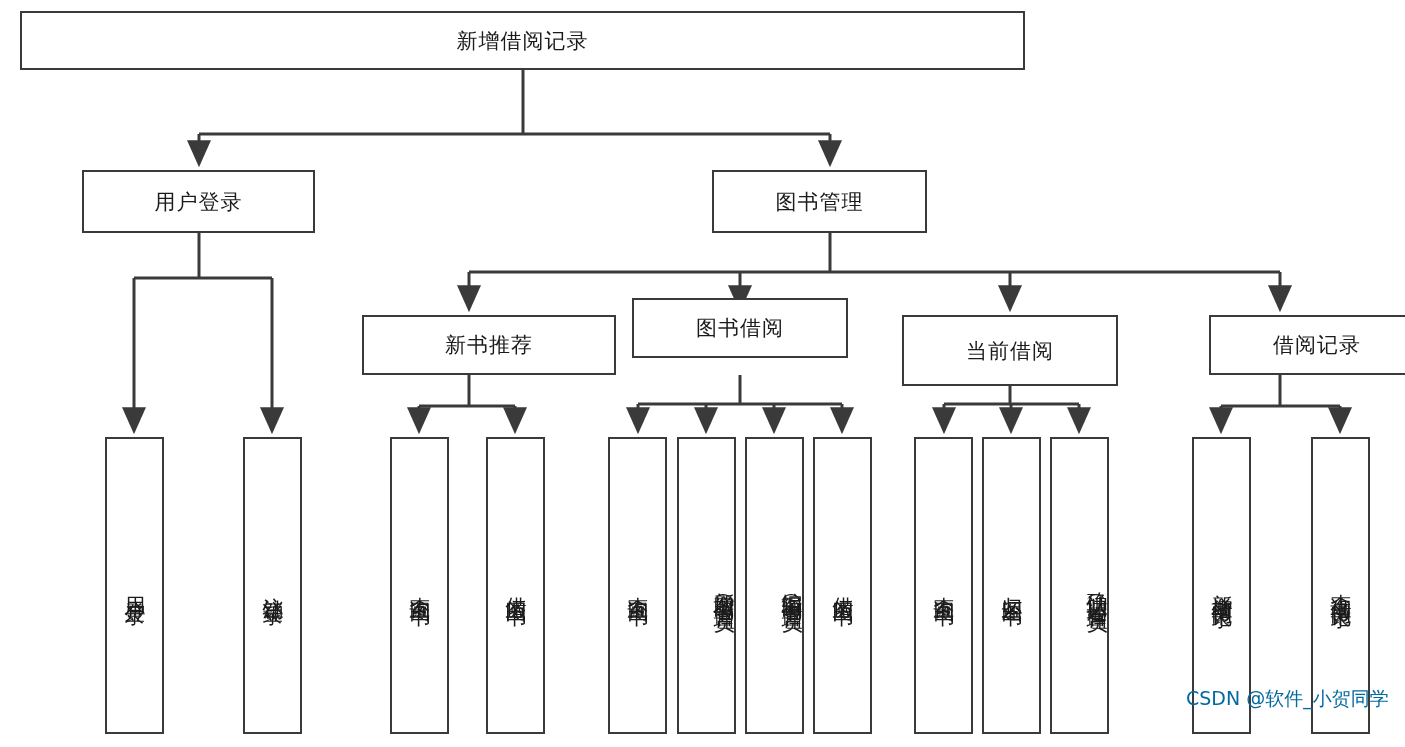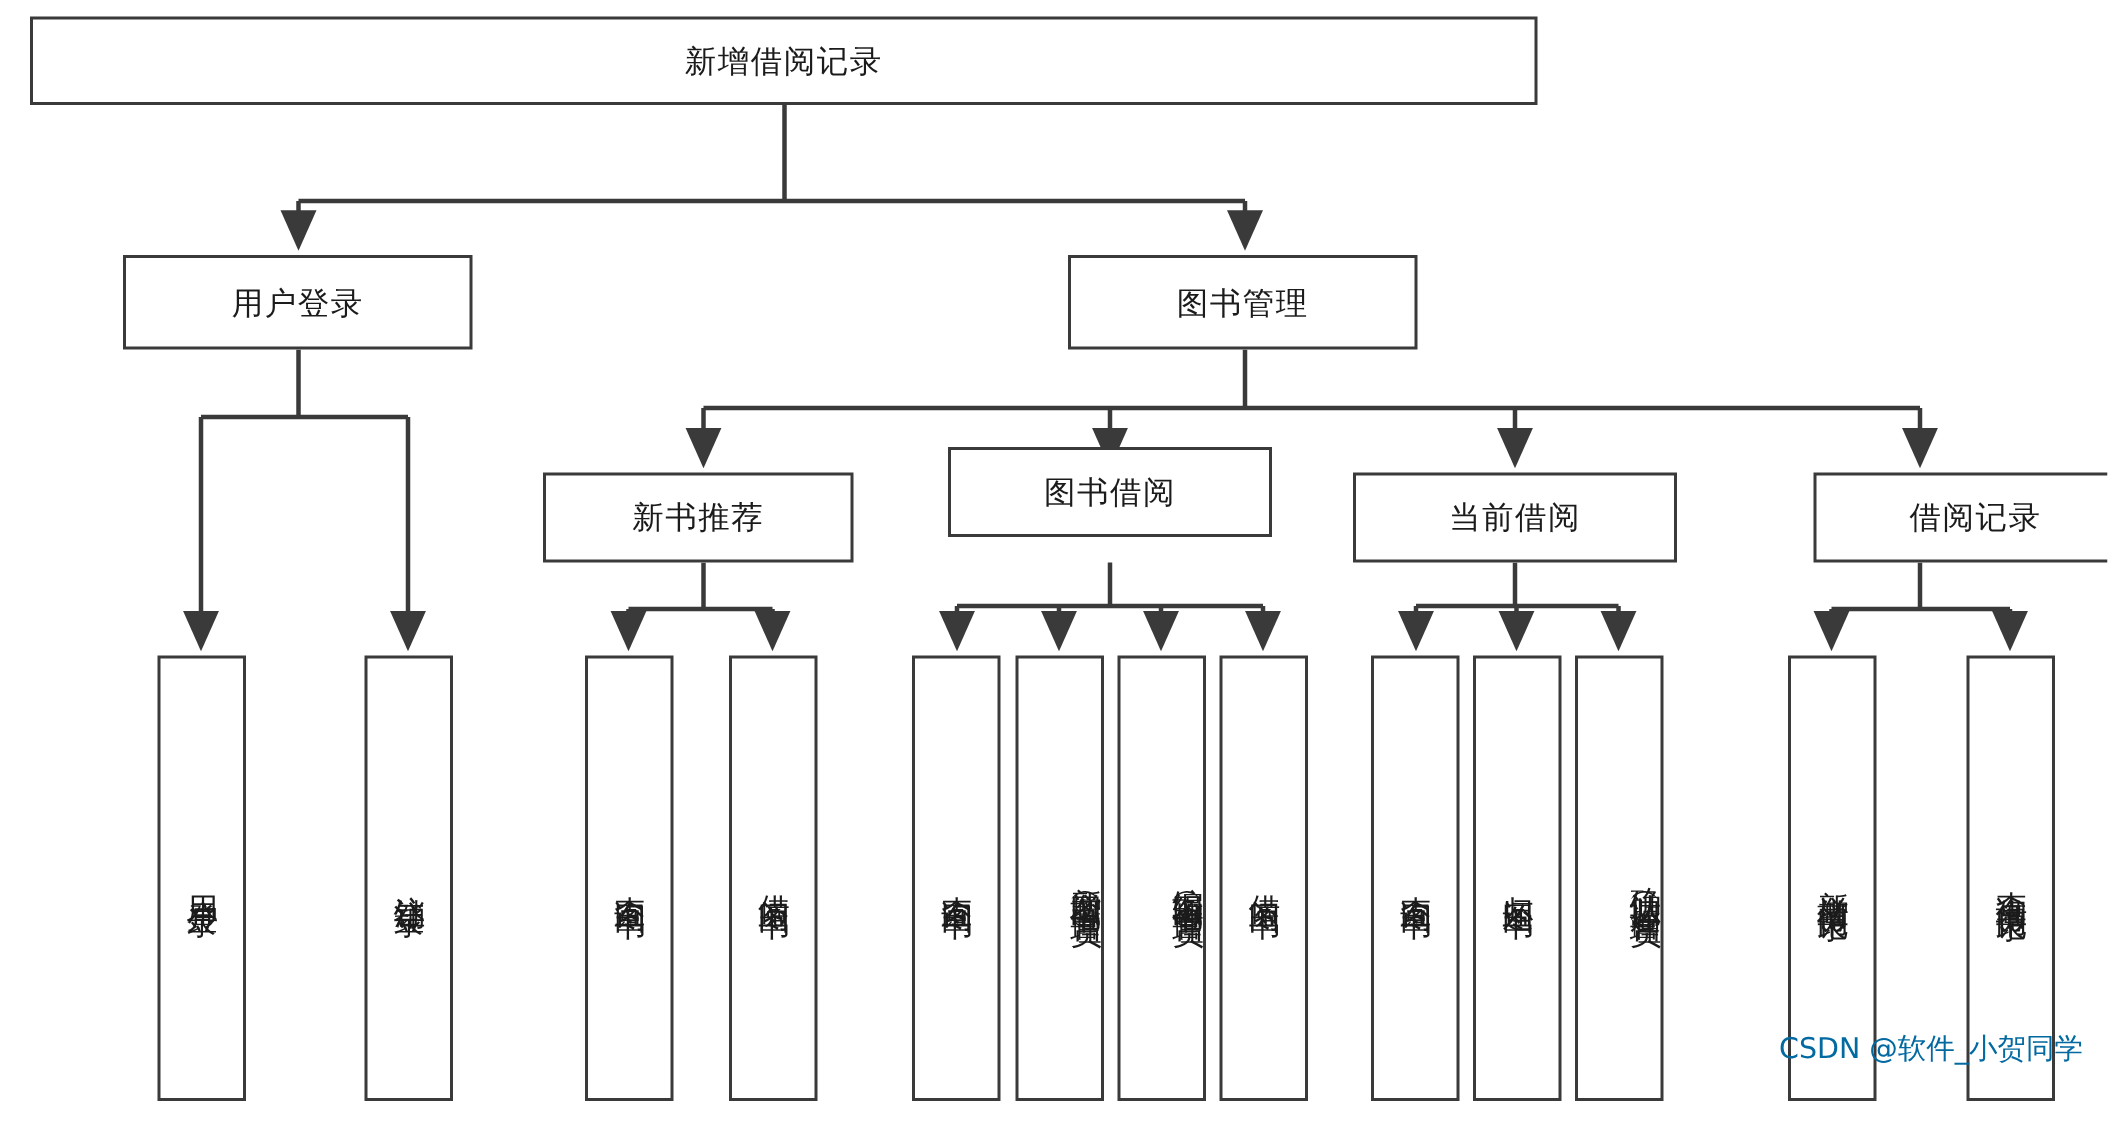--- a/index.html
+++ b/index.html
@@ -112,25 +112,25 @@
       <path d="M1280,375 L1280,406"></path>
       <path d="M1221,406 L1340,406"></path>
       <path d="M1221,406 L1221,430" marker-end="url(#arrow)"></path>
       <path d="M1340,406 L1340,430" marker-end="url(#arrow)"></path>
     </g>
   </svg>
 
   <div class="node node-h" style="left:20px; top:11px; width:1005px; height:59px;">新增借阅记录</div>
 
   <div class="node node-h" style="left:82px; top:170px; width:233px; height:63px;">用户登录</div>
-  <div class="node node-h" style="left:712px; top:170px; width:233px; height:63px;">图书管理</div>
+  <div class="node node-h" style="left:712px; top:170px; width:215px; height:63px;">图书管理</div>
 
-  <div class="node node-h" style="left:362px; top:315px; width:207px; height:60px;">新书推荐</div>
+  <div class="node node-h" style="left:362px; top:315px; width:254px; height:60px;">新书推荐</div>
   <div class="node node-h" style="left:632px; top:298px; width:216px; height:60px;">图书借阅</div>
-  <div class="node node-h" style="left:902px; top:315px; width:216px; height:60px;">当前借阅</div>
+  <div class="node node-h" style="left:902px; top:315px; width:216px; height:71px;">当前借阅</div>
   <div class="node node-h" style="left:1172px; top:315px; width:216px; height:60px;margin-left:37px;">借阅记录</div>
 
   <div class="node node-v center-v" style="left:105px; top:437px; width:59px; height:297px;">用户登录</div>
   <div class="node node-v center-v" style="left:243px; top:437px; width:59px; height:297px;">注销登录</div>
 
   <div class="node node-v center-v" style="left:390px; top:437px; width:59px; height:297px;">查询图书</div>
   <div class="node node-v center-v" style="left:486px; top:437px; width:59px; height:297px;">借阅图书</div>
 
   <div class="node node-v center-v" style="left:608px; top:437px; width:59px; height:297px;">查询图书</div>
   <div class="node node-v" style="left:677px; top:437px; width:59px; height:297px;">新增图书（管理员）</div>

